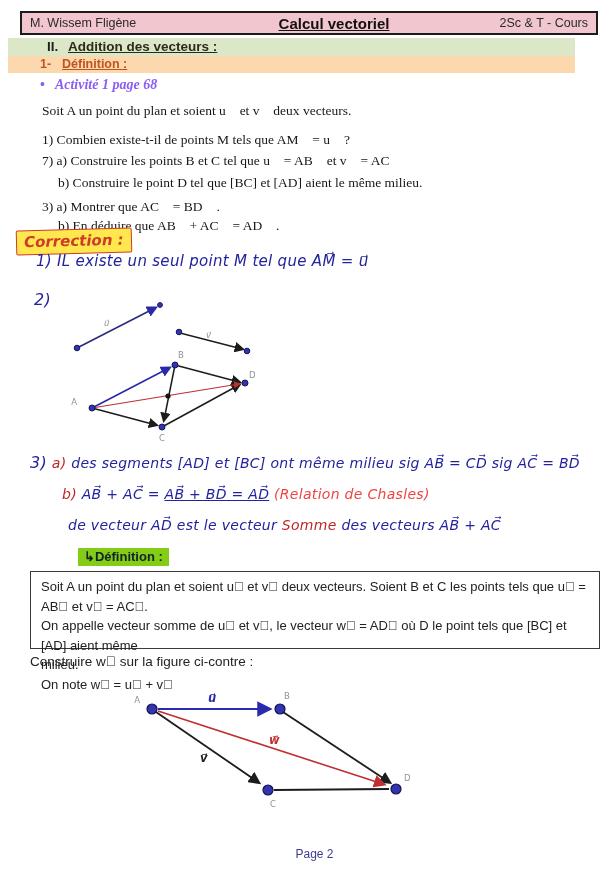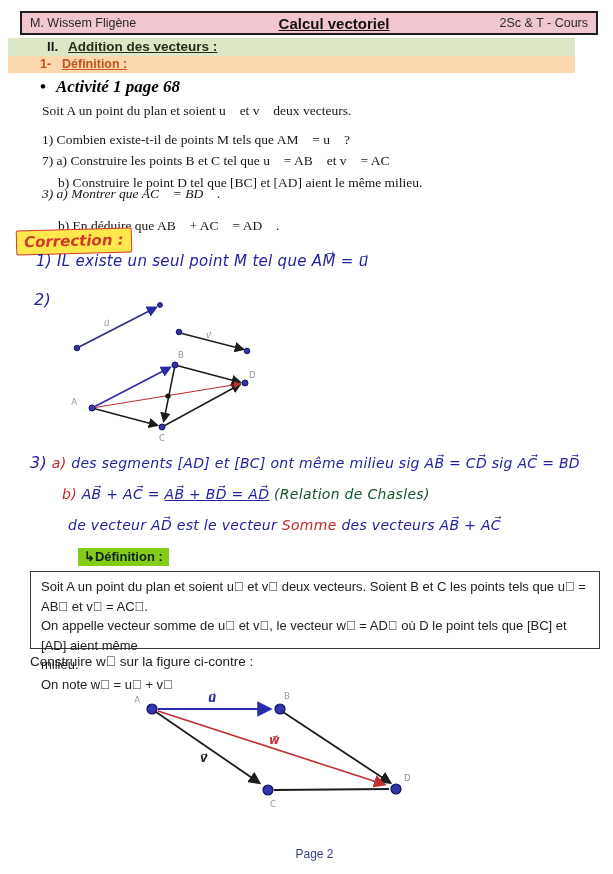--- a/index.html
+++ b/index.html
@@ -13,28 +13,28 @@
   .hdr .mid{flex:1;text-align:center;font-weight:bold;font-size:15px;text-decoration:underline;color:#111;}
   .hdr .right{width:150px;text-align:right;padding-right:8px;}
   
   .band-green{left:8px;top:38px;width:567px;height:18px;background:#dbe7c6;}
   .band-orange{left:8px;top:56px;width:567px;height:17px;background:#fbd8ae;}
   .sec-num{left:22px;top:39px;font-weight:bold;font-size:13.5px;color:#1d1d1d;padding-left:25px;}
   .sec-title{left:68px;top:39px;font-weight:bold;font-size:13.5px;text-decoration:underline;color:#2b2b1c;}
   .sub-num{left:40px;top:57px;font-weight:bold;font-size:12.5px;color:#c2531f;}
   .sub-title{left:62px;top:57px;font-weight:bold;font-size:12.5px;text-decoration:underline;color:#c2531f;}
   .activity{left:40px;top:77px;font-family:"Liberation Serif",serif;font-style:italic;font-weight:bold;
-            font-size:17px;color:#000000;}
+            font-size:14px;color:#8b5cf6;}
   .activity .dot{font-style:normal;margin-right:10px;}
   
   .ex{font-family:"Liberation Serif",serif;font-size:13.5px;color:#171717;white-space:nowrap;}
   
   .hw{font-family:"DejaVu Sans",sans-serif;font-style:italic;color:#23239e;letter-spacing:0.3px;}
   .hw-red{color:#c22525;}
-  .hw-green{color:#14532d;font-style:italic;}
+  .hw-green{color:#ef4444;font-style:italic;}
   .corr{left:16px;top:229px;background:#ffe84d;border:1.6px solid #d03a2a;border-radius:2px;
         padding:2px 7px 3px 7px;color:#d03a2a;font-family:"DejaVu Sans",sans-serif;font-style:italic;
         font-weight:bold;font-size:15px;transform:rotate(-1.5deg);}
   .u-line{text-decoration:underline;}
   
   .def-head{left:78px;top:548px;background:#84cc16;padding:1px 6px 2px 6px;font-weight:bold;
             font-size:13px;color:#10222a;}
   .def-box{left:30px;top:571px;width:570px;height:78px;border:1.6px solid #3a3a3a;box-sizing:border-box;
            padding:5px 10px;font-size:13px;color:#222;line-height:1.5;}
   .construct{left:30px;top:654px;font-size:13.5px;color:#222;}
@@ -62,21 +62,21 @@
   <span class="abs sub-title">Définition :</span>
 
   <div class="abs activity">
     <span class="dot">•</span><span>Activité 1 page 68</span>
   </div>
 
   <div class="abs ex" style="left:42px;top:103px;">Soit A un point du plan et soient u⃗   et v⃗ deux vecteurs.</div>
   <div class="abs ex" style="left:42px;top:132px;">1) Combien existe-t-il de points M tels que AM⃗ =  u⃗  ?</div>
   <div class="abs ex" style="left:42px;top:153px;">7)  a) Construire les points B et C tel que u⃗ =  AB⃗  et  v⃗ =  AC⃗</div>
   <div class="abs ex" style="left:58px;top:175px;">b) Construire le point D tel que [BC] et [AD] aient le même milieu.</div>
-  <div class="abs ex" style="left:42px;top:186px;font-style:italic;">3)  a) Montrer que AC⃗ =  BD⃗ .</div>
+  <div class="abs ex" style="left:42px;top:199px;">3)  a) Montrer que AC⃗ =  BD⃗ .</div>
   <div class="abs ex" style="left:58px;top:218px;">b) En déduire que AB⃗ +  AC⃗ =  AD⃗ .</div>
 
   <div class="abs corr">Correction :</div>
 
   <div class="abs hw" style="left:36px;top:252px;font-size:15px;">1) IL existe un seul point M tel que AM⃗ = u⃗</div>
   <div class="abs hw" style="left:34px;top:290px;font-size:16px;">2)</div>
 
   <svg class="abs" style="left:50px;top:298px;" width="230" height="150" viewBox="0 0 230 150">
     <defs>
       <marker id="m1blue" viewBox="0 0 10 10" refX="7" refY="5" markerWidth="7" markerHeight="7" orient="auto">

